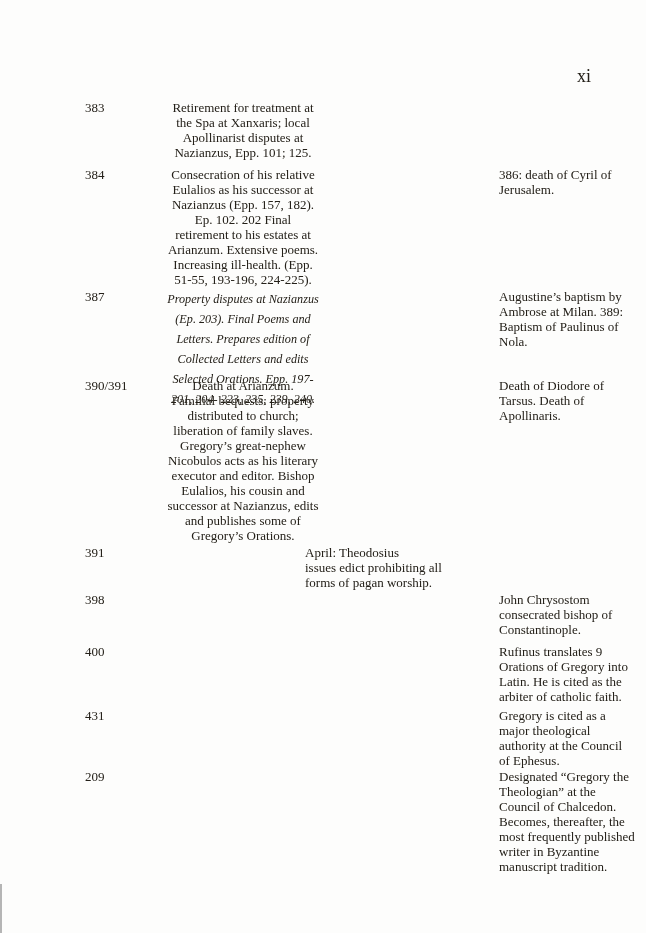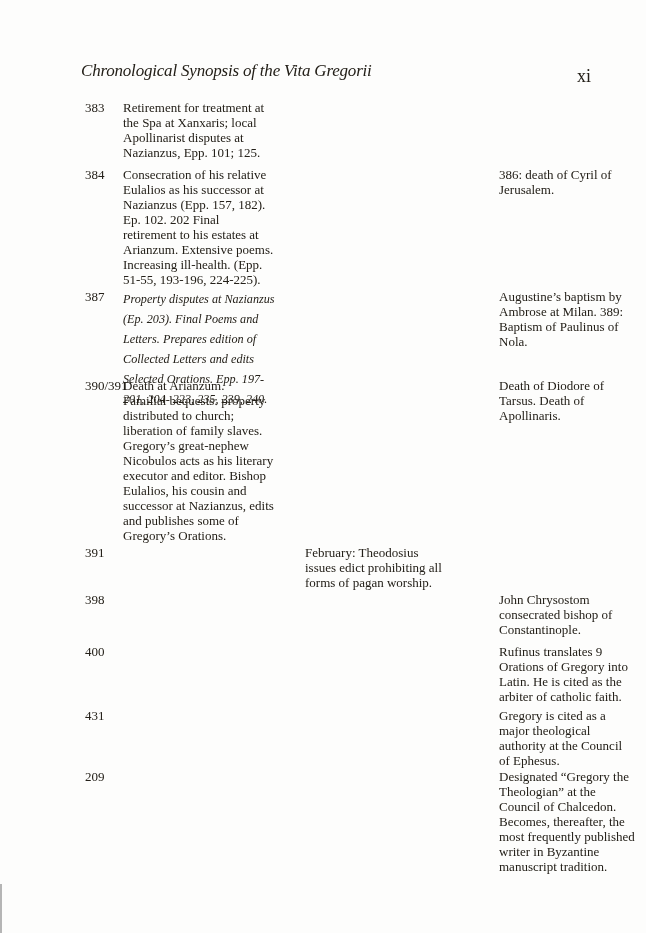--- a/index.html
+++ b/index.html
@@ -23,35 +23,34 @@
   .row{position:absolute;left:0;width:646px;}
   .year{
     position:absolute;left:85px;top:0;
     font-size:13px;line-height:15px;white-space:nowrap;
   }
   .cell{
     position:absolute;top:0;
     font-size:13px;line-height:15px;
     white-space:pre-line;
   }
-  .c1{left:123px;width:240px;}
+  .c1{left:123px;width:240px;text-align:center;}
   .c2{left:305px;width:160px;}
   .c3{left:460px;width:182px;margin-left:39px;}
   .small{font-size:12.2px;line-height:20px;font-style:italic;}
   .edge-smudge{
     position:absolute;left:0;top:884px;width:2px;height:49px;
     background:#8f8f8f;opacity:.65;
   }
 </style>
 </head>
 <body>
 
 <div class="page">
 
-  <span class="running-title">Chronological Synopsis of the Vita Gregorii</span>
   <span class="pagenum">xi</span>
 
   <div class="row" style="top:100px">
     <span class="year">383</span>
     <div class="cell c1">Retirement for treatment at
 the Spa at Xanxaris; local
 Apollinarist disputes at
 Nazianzus, Epp. 101; 125.</div>
   </div>
 
@@ -96,21 +95,21 @@
 successor at Nazianzus, edits
 and publishes some of
 Gregory’s Orations.</div>
     <div class="cell c3">Death of Diodore of
 Tarsus. Death of
 Apollinaris.</div>
   </div>
 
   <div class="row" style="top:545px">
     <span class="year">391</span>
-    <div class="cell c2">February: Theodosius
+    <div class="cell c2">April: Theodosius
 issues edict prohibiting all
 forms of pagan worship.</div>
   </div>
 
   <div class="row" style="top:592px">
     <span class="year">398</span>
     <div class="cell c3">John Chrysostom
 consecrated bishop of
 Constantinople.</div>
   </div>

